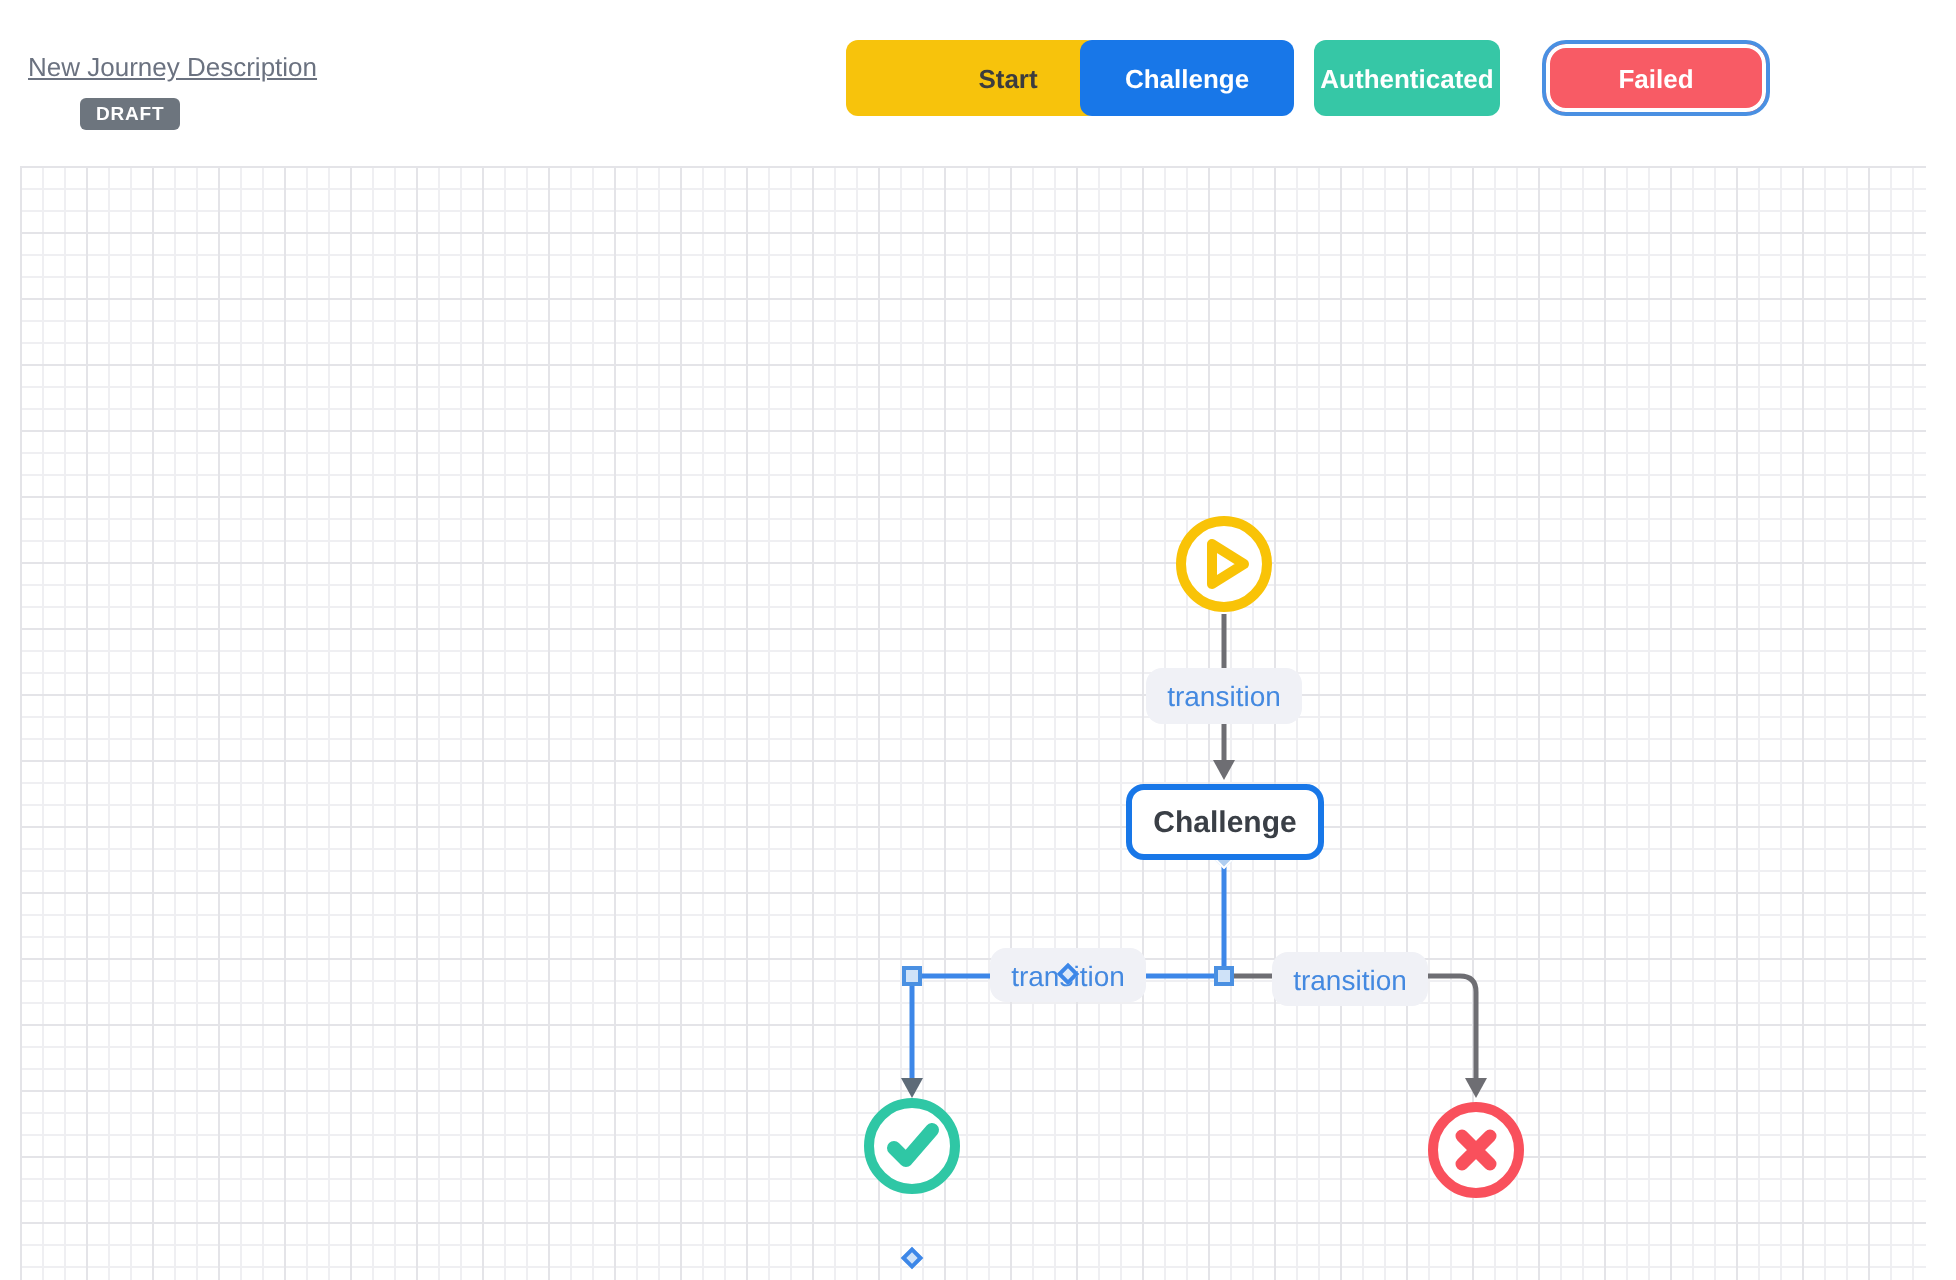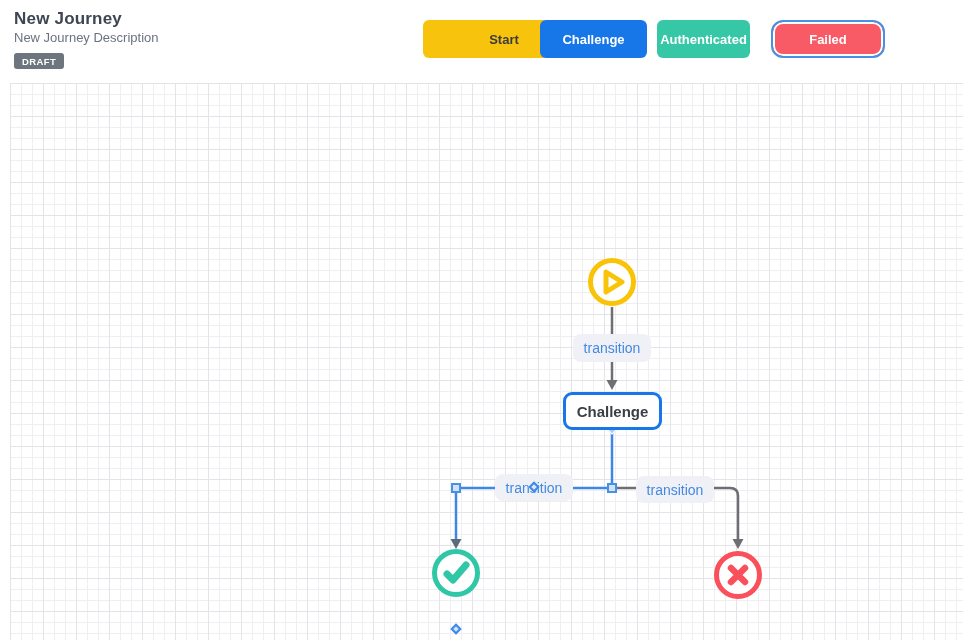--- a/index.html
+++ b/index.html
@@ -13,27 +13,27 @@
 
   
   .header {
     position: absolute; left: 14px; top: 9px;
   }
   .page-title {
     font-size: 17px; font-weight: bold; color: #3e4553;
     letter-spacing: 0.2px;
   }
   .page-desc {
-    font-size: 13px; color: #6b7280; margin-top: 1px;
+    font-size: 13px; color: #6b7280; margin-top: 17px; text-decoration: underline;
   }
   .status-badge {
     display: inline-block; margin-top: 8px;
     background: #6d757e; color: #ffffff;
     font-size: 9.5px; font-weight: bold; letter-spacing: 0.4px;
-    padding: 3px 8px 2px 8px; border-radius: 3px;
+    padding: 3px 8px 2px 8px; border-radius: 3px; margin-left: 26px;
   }
 
   
   .toolbar-btn {
     position: absolute; top: 20px; height: 38px;
     border: none; border-radius: 6px;
     font-family: "Liberation Sans", sans-serif;
     font-size: 13px; font-weight: bold;
     cursor: pointer;
     display: flex; align-items: center; justify-content: center;
@@ -110,21 +110,20 @@
     cursor: pointer;
   }
   .dm-challenge-bottom { left: 598px; top: 342px; background: #aecdf0; border: 1px solid #ffffff; }
   .dm-label-mid        { left: 520px; top: 400px; background: #dbe9fa; border: 2px solid #3d87e8; }
   .dm-arrow-tip        { left: 442px; top: 542px; background: #cfe2f8; border: 2px solid #3d87e8; }
 </style>
 </head>
 <body>
 
 <div class="header">
-  <div class="page-title">New Journey</div>
   <div class="page-desc">New Journey Description</div>
   <span class="status-badge">DRAFT</span>
 </div>
 
 <button class="toolbar-btn btn-start">Start</button>
 <button class="toolbar-btn btn-challenge">Challenge</button>
 <button class="toolbar-btn btn-authenticated">Authenticated</button>
 <button class="toolbar-btn btn-failed">Failed</button>
 
 <div class="canvas">

